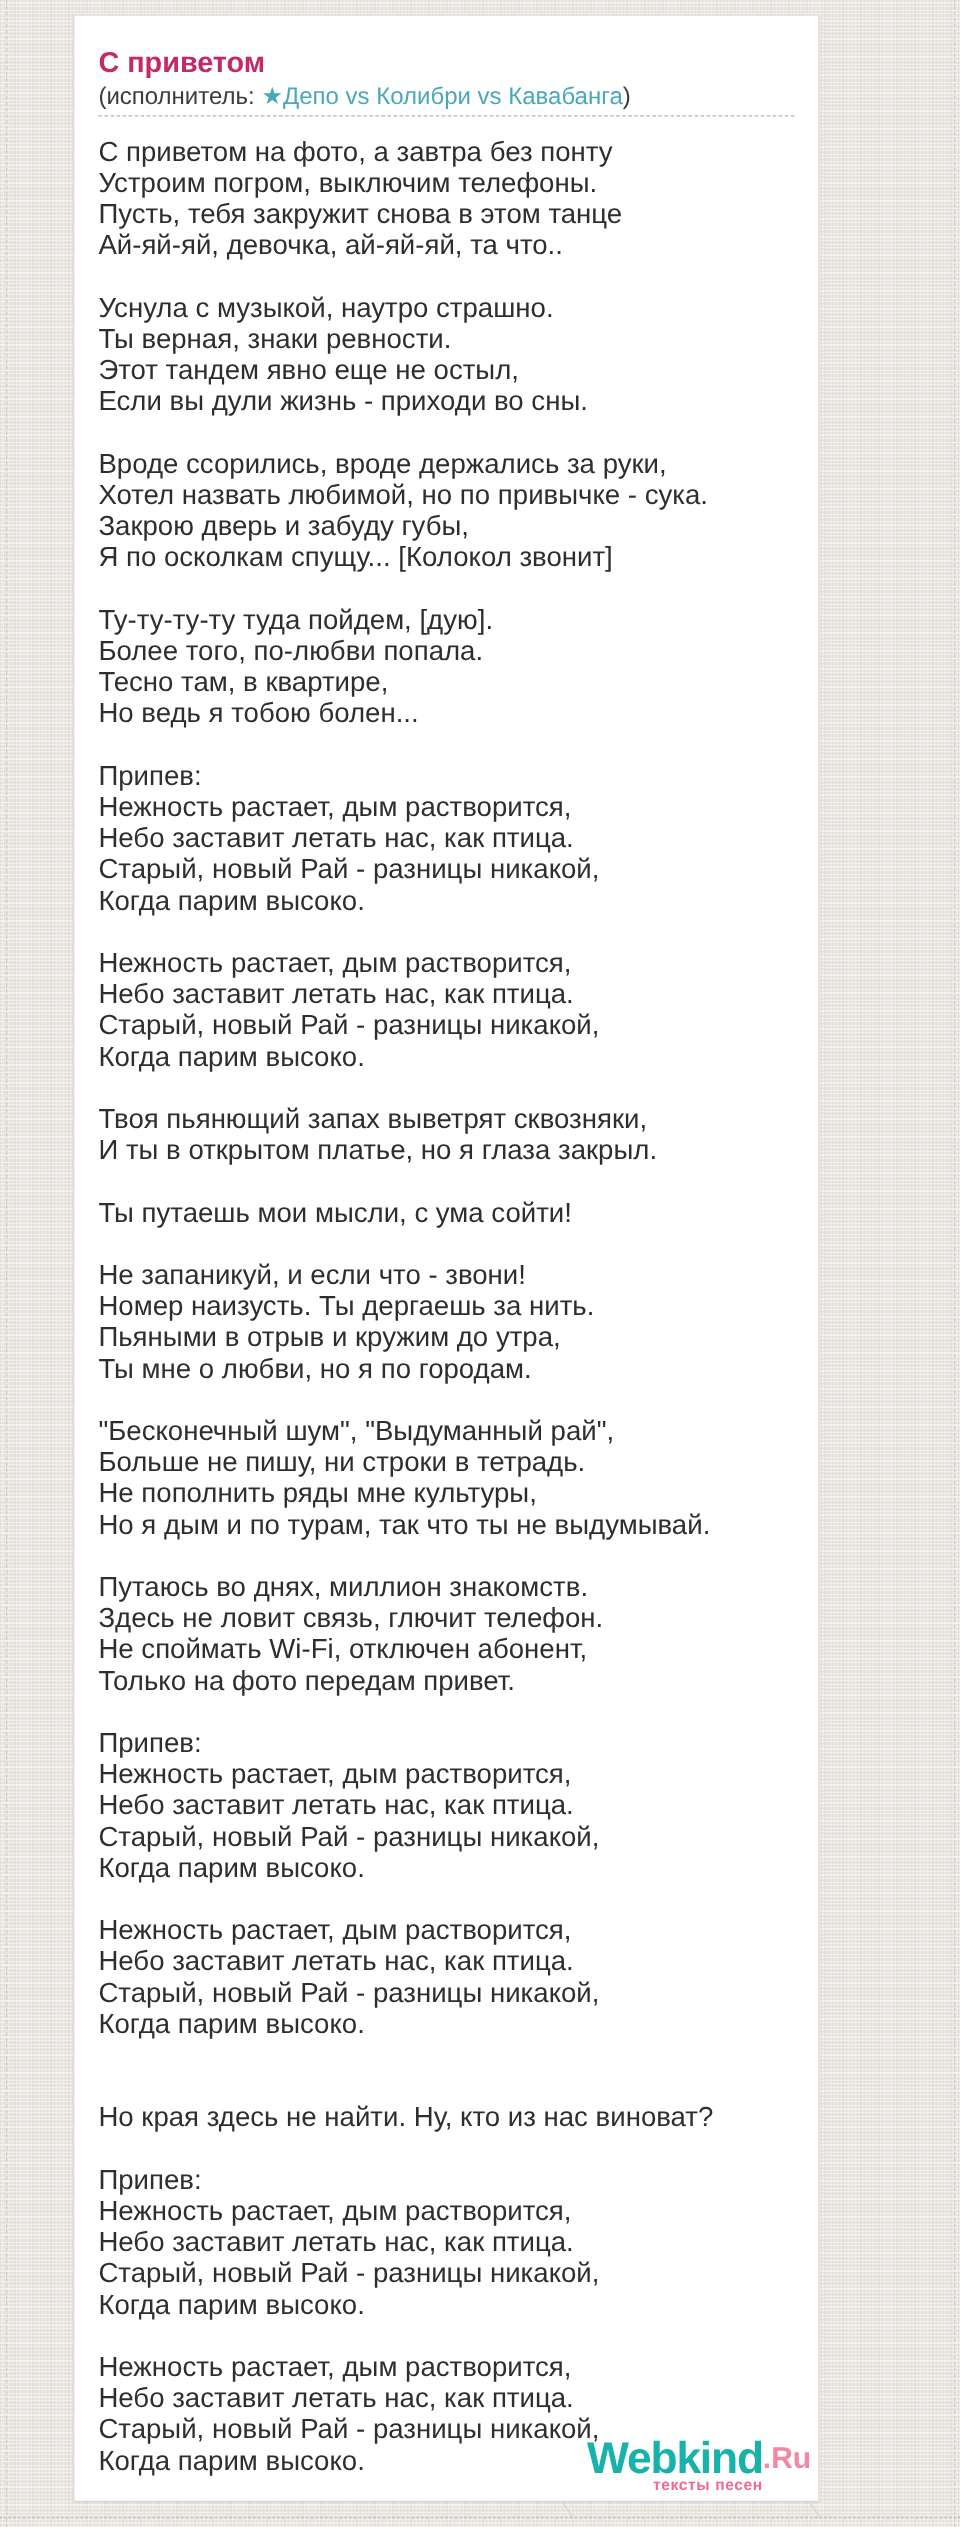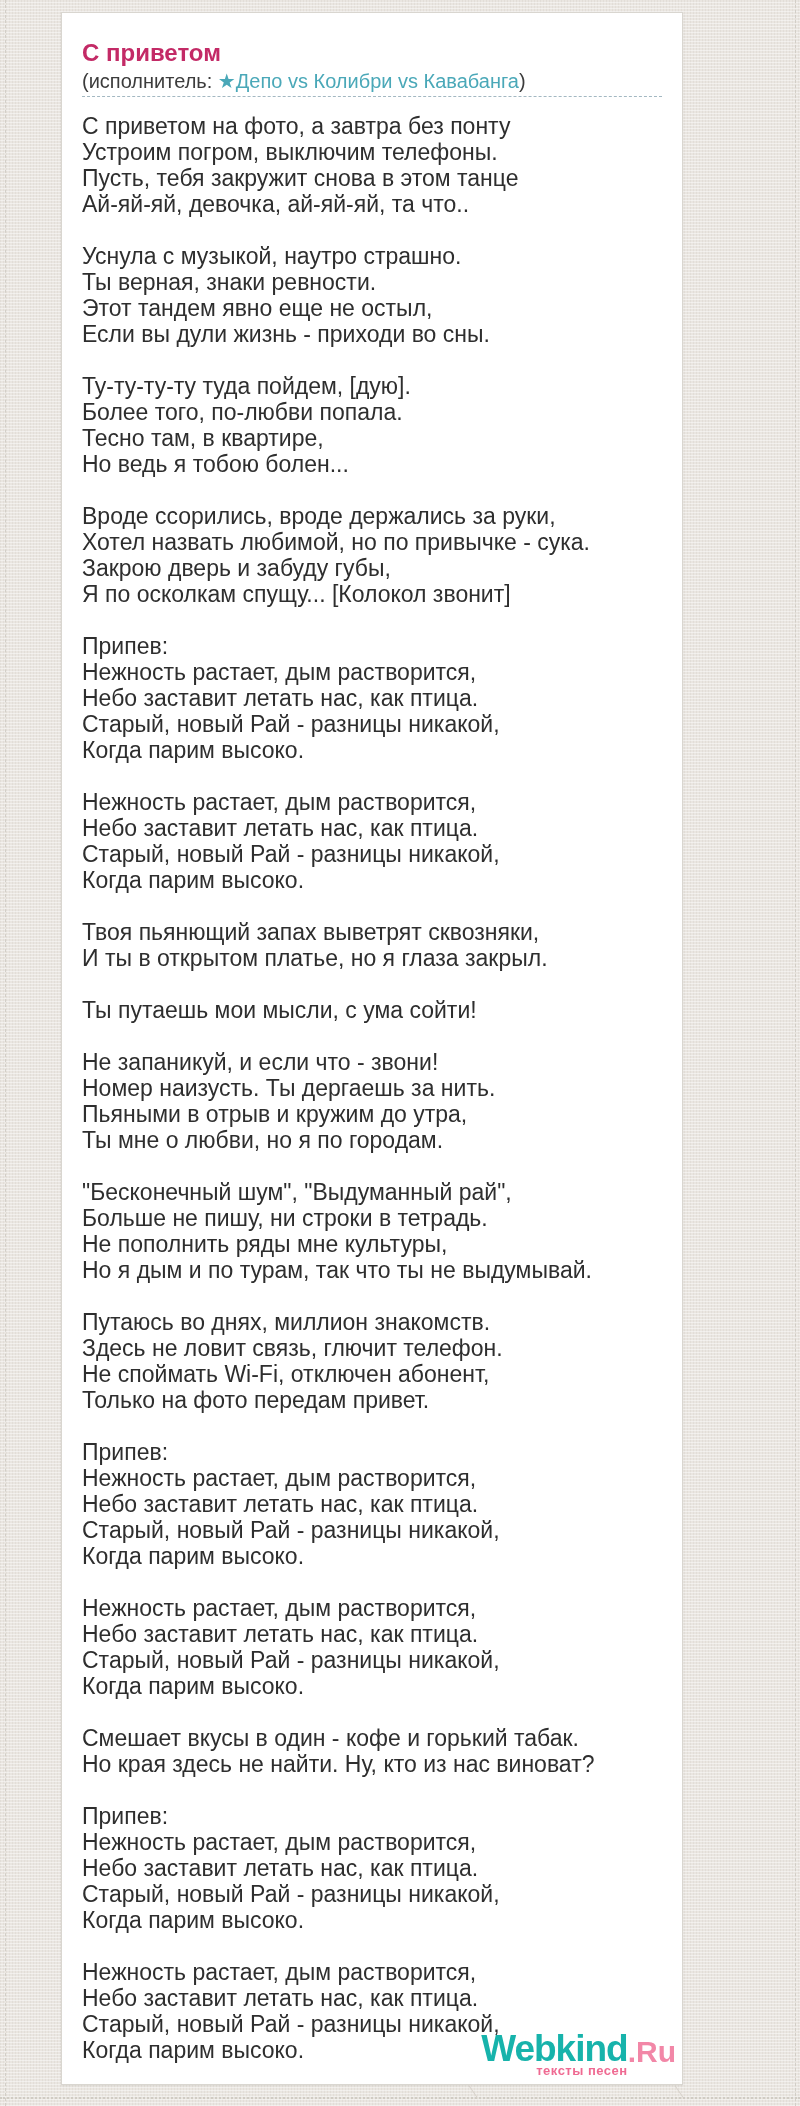--- a/index.html
+++ b/index.html
@@ -105,21 +105,21 @@
   }
   .logo-tagline {
     font-size: 13px;
     line-height: 14px;
     font-weight: bold;
     letter-spacing: 0.5px;
     margin-top: -3px;
     color: var(--tagline-pink);
   }
   .logo-suffix {
-    font-size: 30px;
+    font-size: 25px;
     line-height: 1;
     font-weight: bold;
     margin-top: 7px;
     color: var(--logo-pink);
   }
 </style>
 </head>
 <body>
 
 <div class="stitch-v stitch-left"></div>
@@ -130,31 +130,31 @@
 
 <div class="card">
 
   <h1 class="page-title">С приветом</h1>
 
   <p class="artist-line"><span>(исполнитель: </span><a class="artist-link"><span>★</span><span>Депо vs Колибри vs Кавабанга</span></a><span>)</span></p>
 
   <div class="lyrics">
       <p class="stanza"><span>С приветом на фото, а завтра без понту</span><br><span>Устроим погром, выключим телефоны.</span><br><span>Пусть, тебя закружит снова в этом танце</span><br><span>Ай-яй-яй, девочка, ай-яй-яй, та что..</span></p>
       <p class="stanza"><span>Уснула с музыкой, наутро страшно.</span><br><span>Ты верная, знаки ревности.</span><br><span>Этот тандем явно еще не остыл,</span><br><span>Если вы дули жизнь - приходи во сны.</span></p>
+      <p class="stanza"><span>Вроде ссорились, вроде держались за руки,</span><br><span>Хотел назвать любимой, но по привычке - сука.</span><br><span>Закрою дверь и забуду губы,</span><br><span>Я по осколкам спущу... [Колокол звонит]</span></p>
       <p class="stanza"><span>Ту-ту-ту-ту туда пойдем, [дую].</span><br><span>Более того, по-любви попала.</span><br><span>Тесно там, в квартире,</span><br><span>Но ведь я тобою болен...</span></p>
-      <p class="stanza"><span>Вроде ссорились, вроде держались за руки,</span><br><span>Хотел назвать любимой, но по привычке - сука.</span><br><span>Закрою дверь и забуду губы,</span><br><span>Я по осколкам спущу... [Колокол звонит]</span></p>
       <p class="stanza"><span>Припев:</span><br><span>Нежность растает, дым растворится,</span><br><span>Небо заставит летать нас, как птица.</span><br><span>Старый, новый Рай - разницы никакой,</span><br><span>Когда парим высоко.</span></p>
       <p class="stanza"><span>Нежность растает, дым растворится,</span><br><span>Небо заставит летать нас, как птица.</span><br><span>Старый, новый Рай - разницы никакой,</span><br><span>Когда парим высоко.</span></p>
       <p class="stanza"><span>Твоя пьянющий запах выветрят сквозняки,</span><br><span>И ты в открытом платье, но я глаза закрыл.</span><br><br><span>Ты путаешь мои мысли, с ума сойти!</span></p>
       <p class="stanza"><span>Не запаникуй, и если что - звони!</span><br><span>Номер наизусть. Ты дергаешь за нить.</span><br><span>Пьяными в отрыв и кружим до утра,</span><br><span>Ты мне о любви, но я по городам.</span></p>
       <p class="stanza"><span>"Бесконечный шум", "Выдуманный рай",</span><br><span>Больше не пишу, ни строки в тетрадь.</span><br><span>Не пополнить ряды мне культуры,</span><br><span>Но я дым и по турам, так что ты не выдумывай.</span></p>
       <p class="stanza"><span>Путаюсь во днях, миллион знакомств.</span><br><span>Здесь не ловит связь, глючит телефон.</span><br><span>Не споймать Wi-Fi, отключен абонент,</span><br><span>Только на фото передам привет.</span></p>
       <p class="stanza"><span>Припев:</span><br><span>Нежность растает, дым растворится,</span><br><span>Небо заставит летать нас, как птица.</span><br><span>Старый, новый Рай - разницы никакой,</span><br><span>Когда парим высоко.</span></p>
       <p class="stanza"><span>Нежность растает, дым растворится,</span><br><span>Небо заставит летать нас, как птица.</span><br><span>Старый, новый Рай - разницы никакой,</span><br><span>Когда парим высоко.</span></p>
-      <p class="stanza"><span>Смешает вкусы в один - кофе и горький табак.</span><br><span>Но края здесь не найти. Ну, кто из нас виноват?</span></p>
+      <p class="stanza"><br><span>Но края здесь не найти. Ну, кто из нас виноват?</span></p>
       <p class="stanza"><span>Припев:</span><br><span>Нежность растает, дым растворится,</span><br><span>Небо заставит летать нас, как птица.</span><br><span>Старый, новый Рай - разницы никакой,</span><br><span>Когда парим высоко.</span></p>
       <p class="stanza"><span>Нежность растает, дым растворится,</span><br><span>Небо заставит летать нас, как птица.</span><br><span>Старый, новый Рай - разницы никакой,</span><br><span>Когда парим высоко.</span></p>
     </div>
 
   <a class="logo">
     <span class="logo-main-wrap">
       <span class="logo-main">Webkind</span>
       <span class="logo-tagline">тексты песен</span>
     </span>
     <span class="logo-suffix">.Ru</span>

